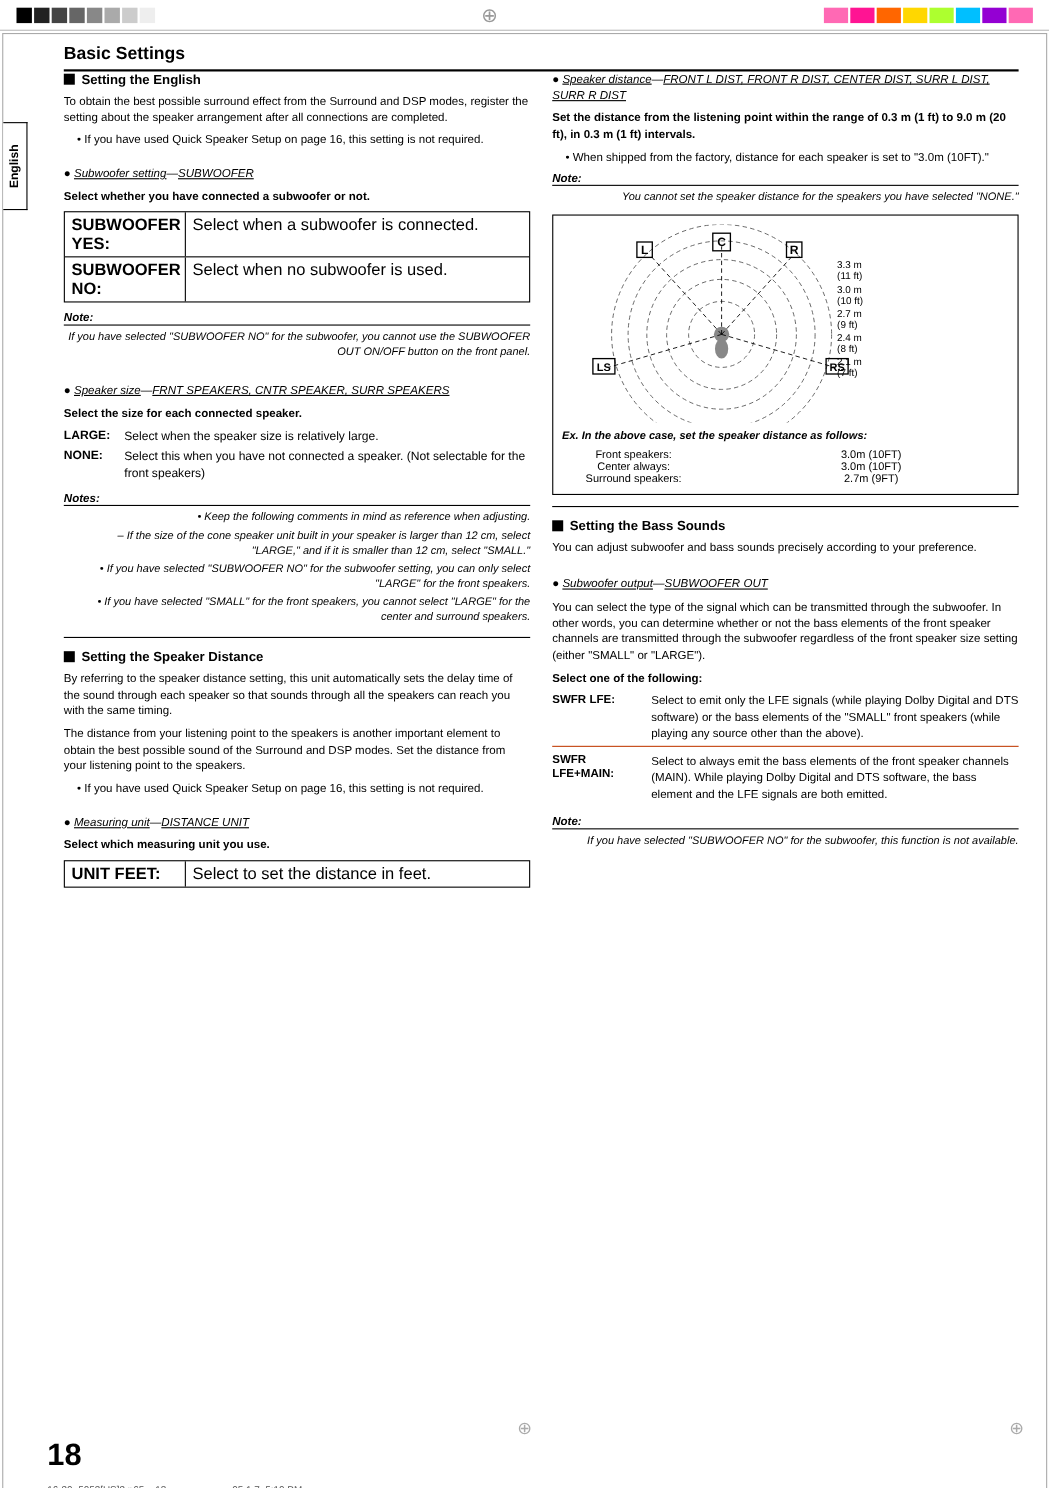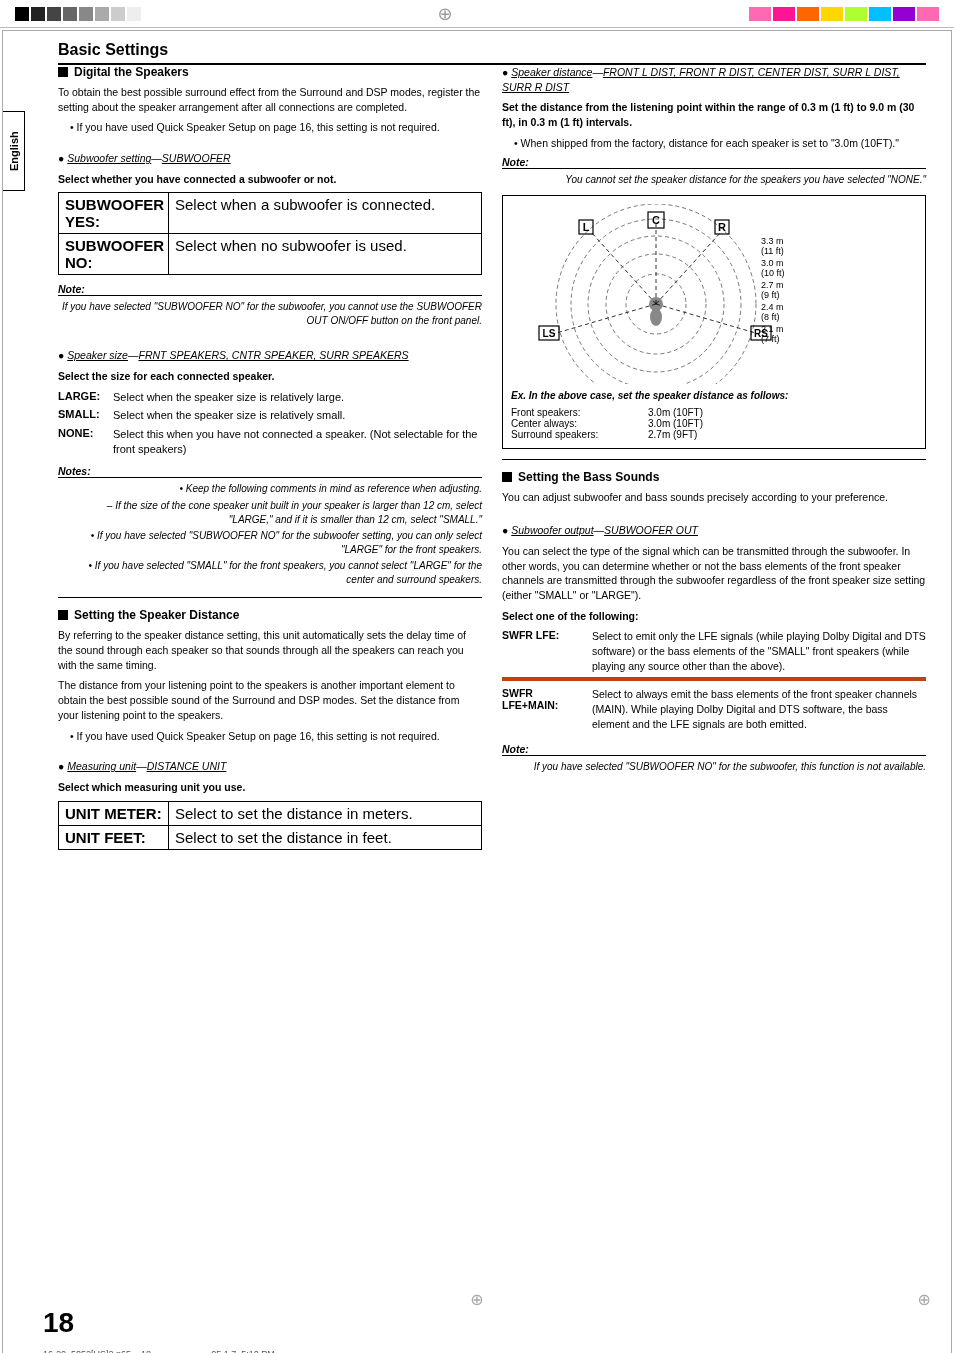--- a/index.html
+++ b/index.html
@@ -204,38 +204,39 @@
       position: relative;
     }
 
     
     .example-table {
       font-size: 10px;
       margin-top: 6px;
     }
     .example-row {
       display: flex;
-      gap: 7px;
+      gap: 26px;
+      text-align: center;
     }
     .example-label {
       width: 130px;
     }
     .example-value {
       flex: 1;
     }
 
     
     .swfr-table {
       font-size: 10.5px;
       margin-bottom: 8px;
     }
     .swfr-row {
       display: flex;
       margin-bottom: 6px;
-      border-bottom: 4px solid #c2410c;
+      border-bottom: 1px solid #c2410c;
       padding-bottom: 4px;
     }
     .swfr-row:last-child {
       border-bottom: none;
     }
     .swfr-label {
       font-weight: bold;
       width: 90px;
       flex-shrink: 0;
     }
@@ -292,21 +293,21 @@
 
     <div class="section-title">Basic Settings</div>
 
     <div class="two-col">
 
       <div class="col-left">
 
         
         <div class="subsection-title">
           <span class="black-square"></span>
-          <span>Digital the Speakers</span>
+          <span>Setting the English</span>
         </div>
 
         <p>To obtain the best possible surround effect from the Surround and DSP modes, register the setting about the speaker arrangement after all connections are completed.</p>
         <div class="bullet-item">If you have used Quick Speaker Setup on page 16, this setting is not required.</div>
 
         <br>
         
         <p>
           <span class="setting-name" style="font-style:italic;">● <u>Subwoofer setting</u>—<u>SUBWOOFER</u></span>
         </p>
@@ -334,24 +335,20 @@
           <span class="setting-name" style="font-style:italic;">● <u>Speaker size</u>—<u>FRNT SPEAKERS, CNTR SPEAKER, SURR SPEAKERS</u></span>
         </p>
         <p class="bold-instruction">Select the size for each connected speaker.</p>
 
         <div class="def-list">
           <div class="def-row">
             <div class="def-term">LARGE:</div>
             <div class="def-desc">Select when the speaker size is relatively large.</div>
           </div>
           <div class="def-row">
-            <div class="def-term">SMALL:</div>
-            <div class="def-desc">Select when the speaker size is relatively small.</div>
-          </div>
-          <div class="def-row">
             <div class="def-term">NONE:</div>
             <div class="def-desc">Select this when you have not connected a speaker. (Not selectable for the front speakers)</div>
           </div>
         </div>
 
         <div class="note-box">
           <div class="note-title">Notes:</div>
           <div class="note-text" style="margin-bottom:3px;">
             • Keep the following comments in mind as reference when adjusting.
           </div>
@@ -380,38 +377,34 @@
 
         <br>
         
         <p>
           <span class="setting-name" style="font-style:italic;">● <u>Measuring unit</u>—<u>DISTANCE UNIT</u></span>
         </p>
         <p class="bold-instruction">Select which measuring unit you use.</p>
 
         <div class="option-table">
           <div class="option-row">
-            <div class="option-label">UNIT METER:</div>
-            <div class="option-desc">Select to set the distance in meters.</div>
-          </div>
-          <div class="option-row">
             <div class="option-label">UNIT FEET:</div>
             <div class="option-desc">Select to set the distance in feet.</div>
           </div>
         </div>
 
       </div>
 
       <div class="col-right">
 
         
         <p>
           <span class="setting-name" style="font-style:italic;">● <u>Speaker distance</u>—<u>FRONT L DIST, FRONT R DIST, CENTER DIST, SURR L DIST, SURR R DIST</u></span>
         </p>
-        <p class="bold-instruction">Set the distance from the listening point within the range of 0.3 m (1 ft) to 9.0 m (30 ft), in 0.3 m (1 ft) intervals.</p>
+        <p class="bold-instruction">Set the distance from the listening point within the range of 0.3 m (1 ft) to 9.0 m (20 ft), in 0.3 m (1 ft) intervals.</p>
         <div class="bullet-item">When shipped from the factory, distance for each speaker is set to "3.0m (10FT)."</div>
 
         <div class="note-box" style="margin-top:6px;">
           <div class="note-title">Note:</div>
           <div class="note-text">You cannot set the speaker distance for the speakers you have selected "NONE."</div>
         </div>
 
         
         <div class="speaker-diagram">
           <svg width="290" height="180" viewBox="0 0 290 180">

